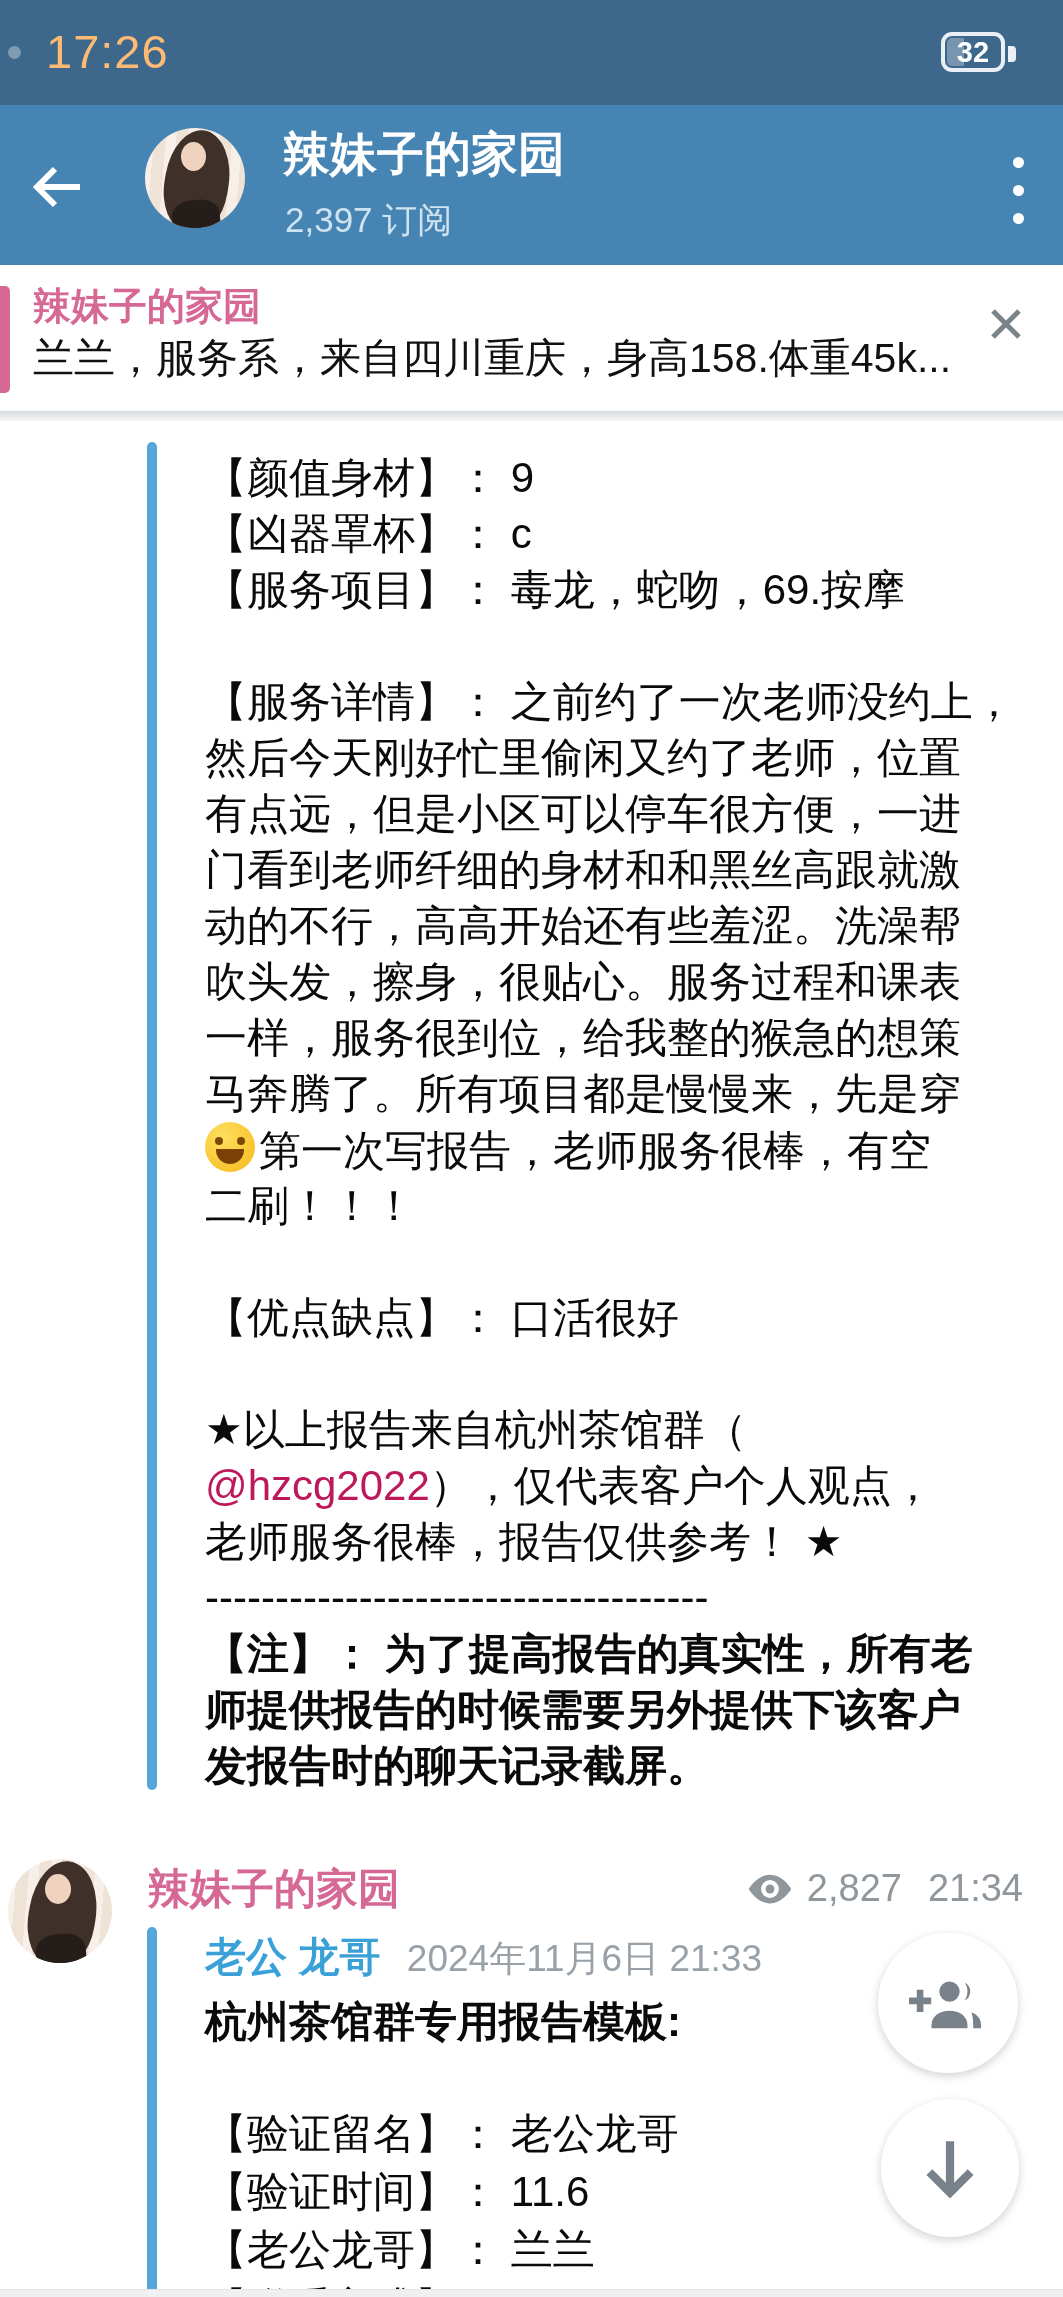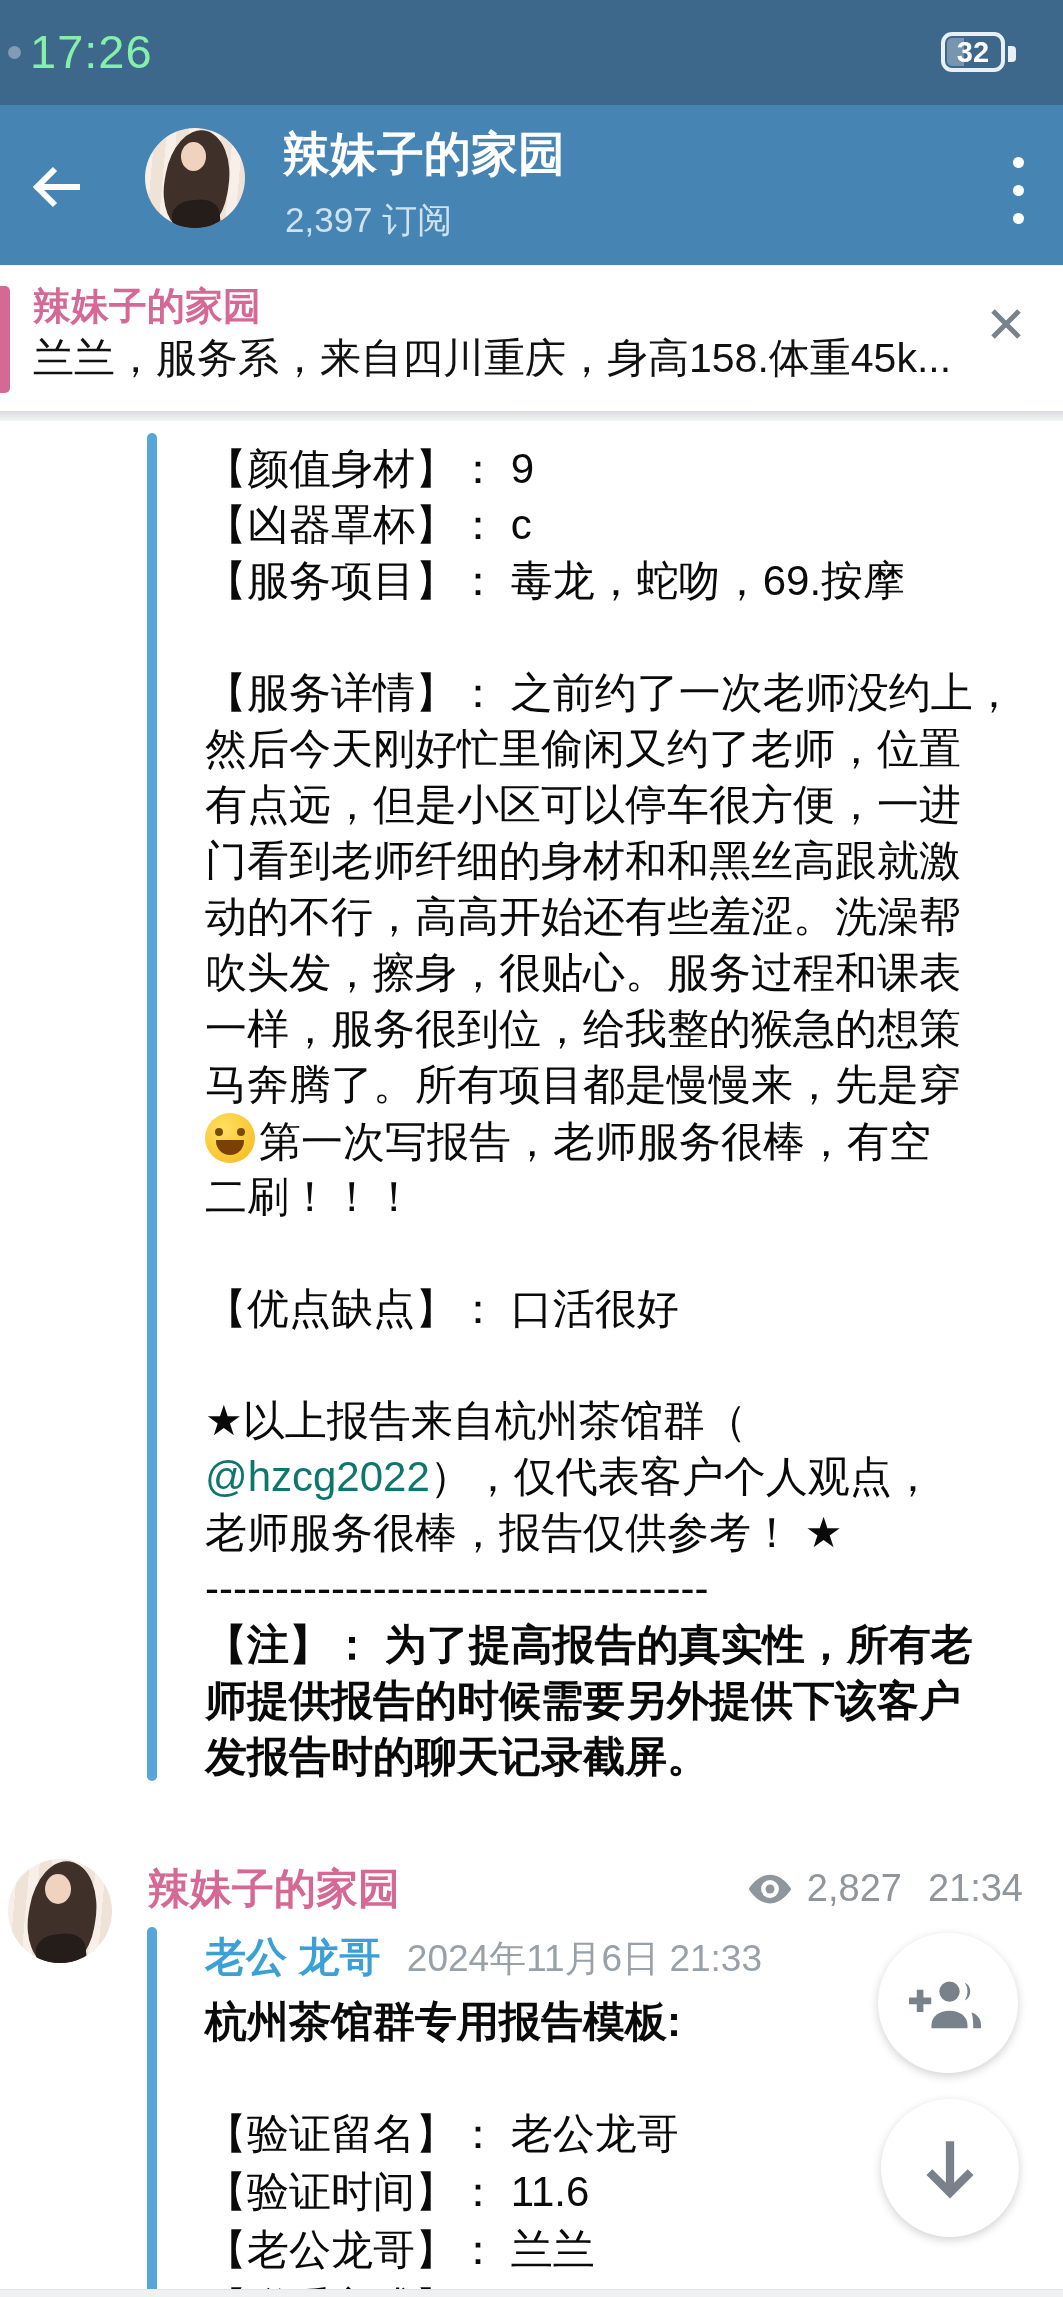--- a/index.html
+++ b/index.html
@@ -6,21 +6,21 @@
   html,body { background:#888; }
   .screen {
     position:relative; width:1063px; height:2297px; overflow:hidden;
     background:#ffffff; font-family:"Liberation Sans","DejaVu Sans",sans-serif;
     margin:0 auto;
   }
 
   
   .status-bar { position:absolute; top:0; left:0; right:0; height:105px; background:#3d688c; }
   .sb-dot { position:absolute; left:8px; top:46px; width:13px; height:13px; border-radius:50%; background:#7f9cb4; }
-  .sb-time { position:absolute; left:30px; top:24px; font-size:47px; color:#86efac; letter-spacing:1px; }
+  .sb-time { position:absolute; left:46px; top:24px; font-size:47px; color:#fdba74; letter-spacing:1px; }
   .battery { position:absolute; right:58px; top:32px; width:64px; height:40px; border:4px solid #e8f0f6; border-radius:11px;text-decoration:underline; }
   .battery-fill { position:absolute; left:2px; top:2px; bottom:2px; width:30%; background:rgba(255,255,255,.30); border-radius:5px 0 0 5px; }
   .battery-num { position:absolute; inset:0; display:flex; align-items:center; justify-content:center; color:#ffffff; font-size:29px; font-weight:bold; }
   .battery-nub { position:absolute; right:47px; top:46px; width:8px; height:16px; background:#e8f0f6; border-radius:0 4px 4px 0; }
 
   
   .header { position:absolute; top:105px; left:0; right:0; height:160px; background:#4685b3; }
   .back-btn { position:absolute; left:24px; top:52px; width:62px; height:60px; }
   .avatar { border-radius:50%; overflow:hidden; position:absolute;
             background:repeating-linear-gradient(95deg,#f7efe8 0 10px,#efe2d6 10px 22px); }
@@ -40,27 +40,27 @@
   .pin-accent { position:absolute; left:0; top:21px; width:10px; height:107px; background:#d66896; border-radius:0 5px 5px 0; }
   .pin-name { position:absolute; left:33px; top:16px; font-size:38px; font-weight:bold; color:#d66896; white-space:nowrap; }
   .pin-text { position:absolute; left:33px; top:66px; font-size:41px; color:#111111; white-space:nowrap; }
   .pin-close { position:absolute; right:36px; top:38px; width:42px; height:42px; }
 
   .divider { position:absolute; top:411px; left:0; right:0; height:10px;
              background:linear-gradient(180deg,#d8dbde,#f5f6f7); }
 
   
   .msg1 { position:absolute; top:421px; left:0; right:0; }
-  .quote { position:relative; margin-left:147px; margin-right:18px; padding-left:58px; }
+  .quote { position:relative; margin-left:147px; margin-right:18px; padding-left:58px;margin-top:9px; }
   .quote::before { content:""; position:absolute; left:0; top:12px; bottom:4px; width:10px;
                    border-radius:6px; background:#57a6d9; }
   .q1 { padding-top:20px; }
   .line { height:56px; line-height:56px; font-size:42px; color:#0a0a0a; white-space:pre; overflow:visible; }
   .bold { font-weight:bold; }
-  .tg-link { color:#0f766e; cursor:pointer; }
+  .tg-link { color:#be185d; cursor:pointer; }
 
   .emoji { display:inline-block; width:50px; height:50px; border-radius:50%; vertical-align:-7px;
            margin-right:4px; position:relative;
            background:radial-gradient(circle at 35% 30%, #ffdf60, #f5b919); }
   .emoji::before { content:""; position:absolute; left:10px; top:15px; width:8px; height:8px;
            border-radius:50%; background:#7a4a05; box-shadow:22px 0 0 #7a4a05; }
   .emoji::after { content:""; position:absolute; left:11px; top:27px; width:28px; height:15px;
            background:#7a4005; border-radius:0 0 22px 22px; }
 
   .msg2 { position:absolute; top:1853px; left:0; right:0; height:444px; }

